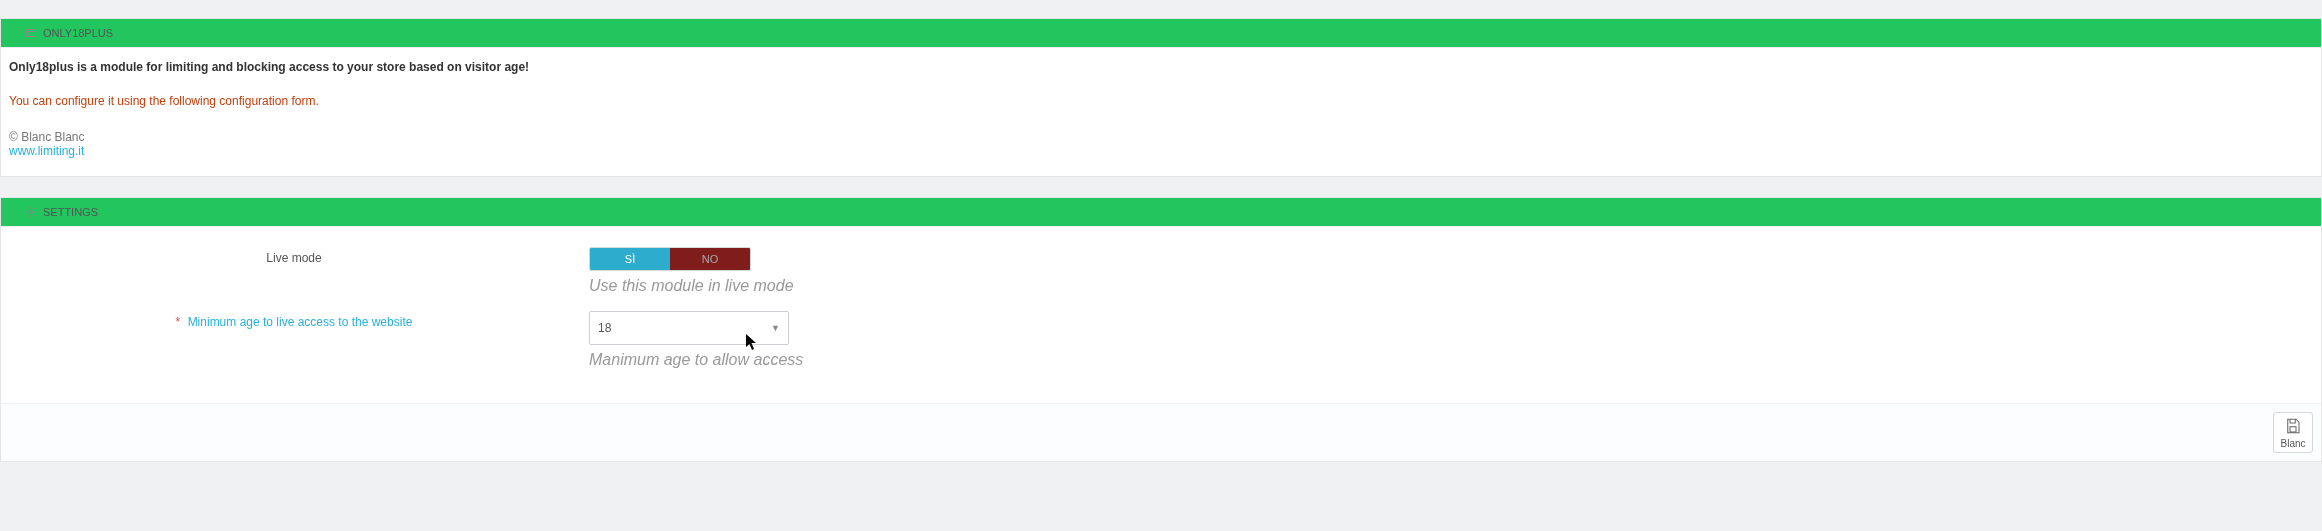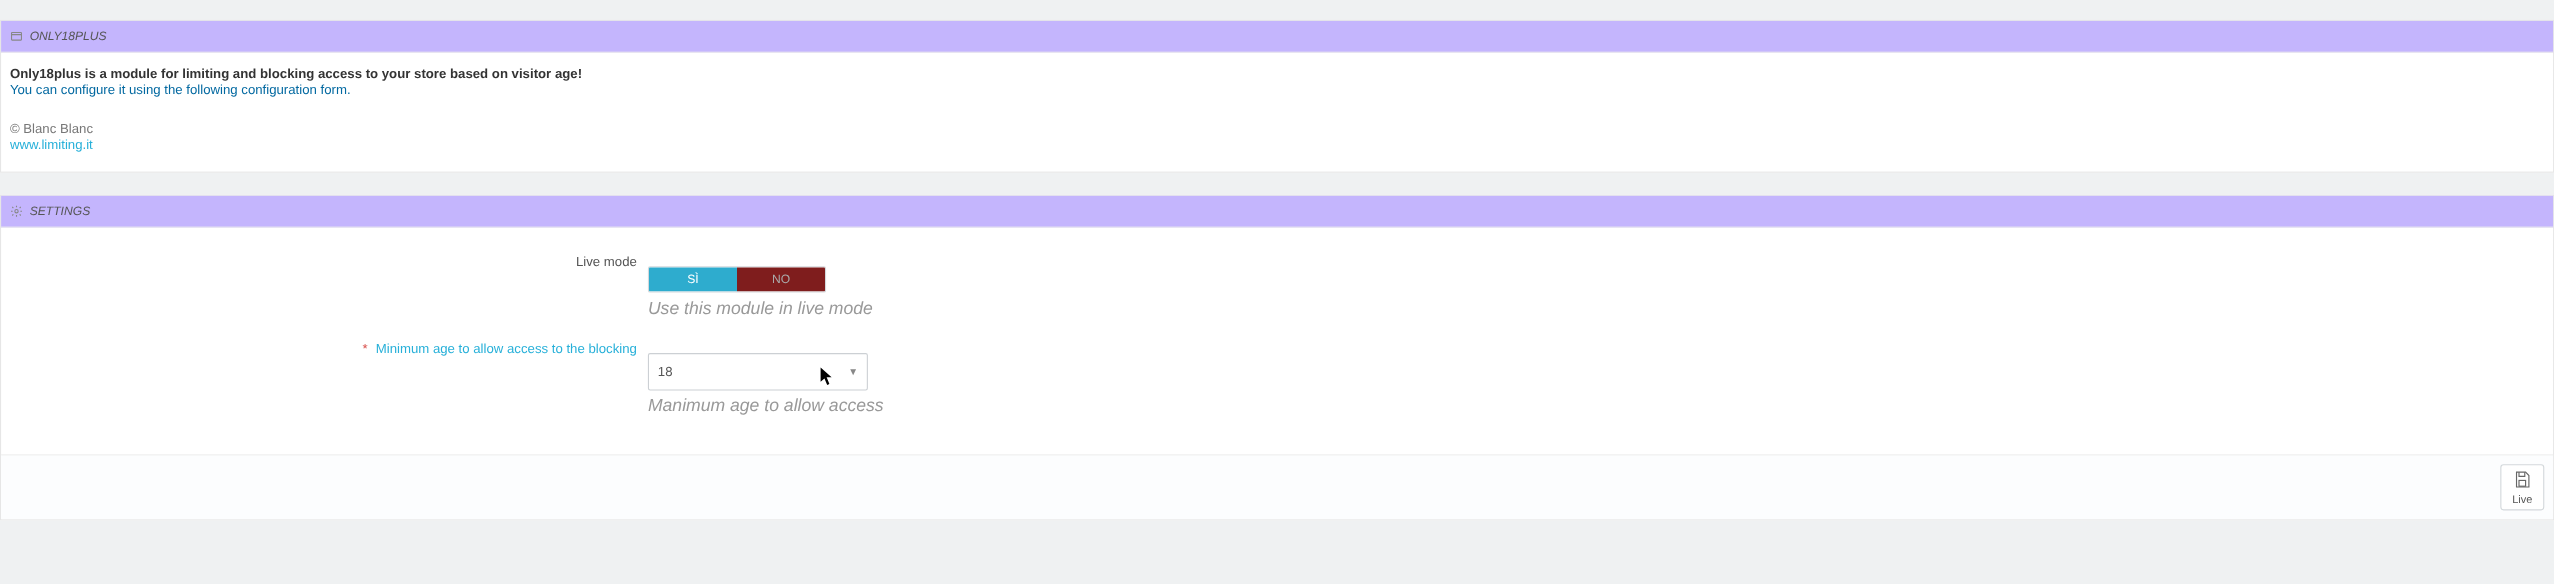--- a/index.html
+++ b/index.html
@@ -11,49 +11,48 @@
     width: 2322px;
   }
   .top-strip { height: 18px; background: #eff1f2; }
 
   .panel {
     background: #fff;
     margin: 0 0 20px 0;
     border: 1px solid #e6e6e6;
   }
   .panel-heading {
-    background: #c4b5fd;
+    background: #22c55e;
     border-bottom: 1px solid #eee;
-    padding: 8px 8px;
+    padding: 8px 24px;
     font-size: 11px;
     color: #555;
     text-transform: uppercase;
     display: flex;
     align-items: center;
-    font-style: italic;
   }
   .panel-heading .icon { margin-right: 6px; color: #888; display: inline-flex; }
   .panel-body { padding: 12px 8px 18px 8px; font-size: 12px; color: #555; }
   .panel-body .bold { font-weight: bold; color: #333; }
-  .panel-body .muted { color: #0369a1; }
+  .panel-body .muted { color: #c2410c; margin-top: 20px; }
   .panel-body a { color: #27b0d9; text-decoration: none; }
   .copyright-block { margin-top: 22px; color: #777; }
 
   .form-row { display: flex; align-items: flex-start; margin: 8px 0 16px 0; }
   .form-label {
     width: 580px;
-    text-align: right;
+    text-align: center;
     padding-right: 10px;
     padding-top: 4px;
     color: #555;
     font-size: 12px;
   }
   .form-label .req { color: #d9534f; margin-right: 4px; }
   .form-label .lbl-link { color: #27b0d9; }
-  .form-control-col { flex: 1; margin-top: 15px; }
+  .form-control-col { flex: 1; }
   .help-text { font-style: italic; color: #999; margin-top: 6px; font-size: 16px; }
 
   .toggle {
     display: inline-flex;
     border: 1px solid #d3d8db;
     border-radius: 2px;
     overflow: hidden;
     height: 24px;
   }
   .toggle .opt {
@@ -156,41 +155,41 @@
           <div class="opt on">SÌ</div>
           <div class="opt">NO</div>
         </div>
         <div class="help-text">Use this module in live mode</div>
       </div>
     </div>
 
     <div class="form-row">
       <div class="form-label">
         <span class="req">*</span>
-        <span class="lbl-link">Minimum age to allow access to the blocking</span>
+        <span class="lbl-link">Minimum age to live access to the website</span>
       </div>
       <div class="form-control-col">
         <div class="select">
           <span>18</span>
           <span class="caret">▼</span>
         </div>
         <div class="help-text">Manimum age to allow access</div>
       </div>
     </div>
 
   </div>
   <div class="panel-footer">
     <div class="btn">
       <span class="btn-icon">
         <svg viewBox="0 0 24 24">
             <path d="M5 3h11l4 4v14H5z"></path>
             <path d="M8 3v5h7V3"></path>
             <rect x="8" y="13" width="8" height="7"></rect>
           </svg>
       </span>
-      <span>Live</span>
+      <span>Blanc</span>
     </div>
   </div>
 </div>
 
 <svg class="cursor" width="14" height="18" viewBox="0 0 14 18">
   <path d="M1 1 L1 14 L4.5 11 L7 17 L9 16 L6.5 10 L11 10 Z" fill="#000"></path>
 </svg>
 
 </body></html>

